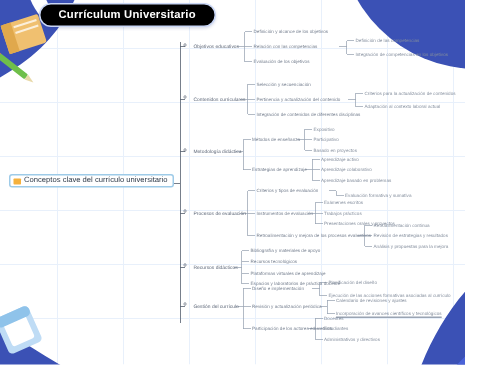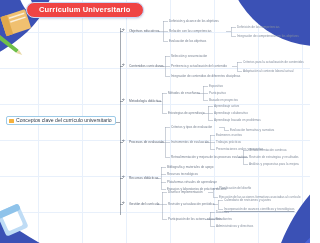--- a/index.html
+++ b/index.html
@@ -21,21 +21,21 @@
   .deco{position:absolute;pointer-events:none;}
   #deco-tl{left:-30px;top:-22px;width:115px;height:92px;overflow:hidden;}
   #deco-tr{right:-8px;top:-46px;width:92px;height:92px;
            background:#3b51b5;border-radius:0 0 0 100%;}
   #deco-bl{left:-30px;bottom:-30px;width:130px;height:92px;overflow:hidden;}
   #deco-br{right:-14px;bottom:-26px;width:92px;height:88px;overflow:hidden;}
 
   
   #title-badge{
     position:absolute;left:26px;top:2px;z-index:6;
-    background:#ef4444;color:#fff;
+    background:#000000;color:#fff;
     border:1px solid #c9d6f5;
     border-radius:10px;
     padding:2px 12px 3px 12px;
     font-size:7.5px;font-weight:bold;letter-spacing:.15px;
     white-space:nowrap;
     box-shadow:0 1px 2px rgba(40,60,140,.18);
   }
   
   #map{position:absolute;inset:0;z-index:4;}
   #map svg{position:absolute;inset:0;width:310px;height:243px;overflow:visible;}

